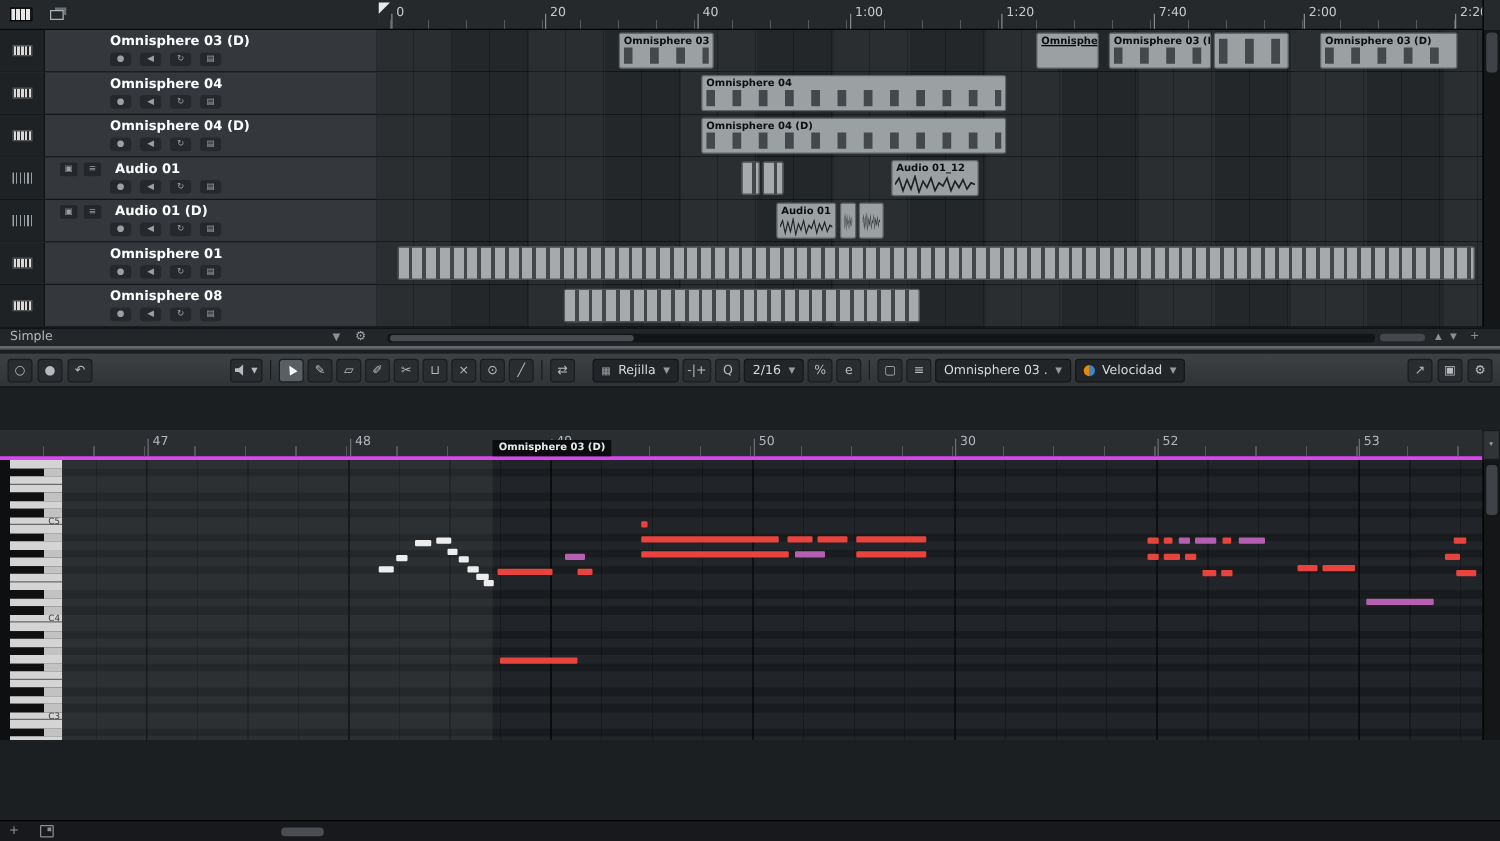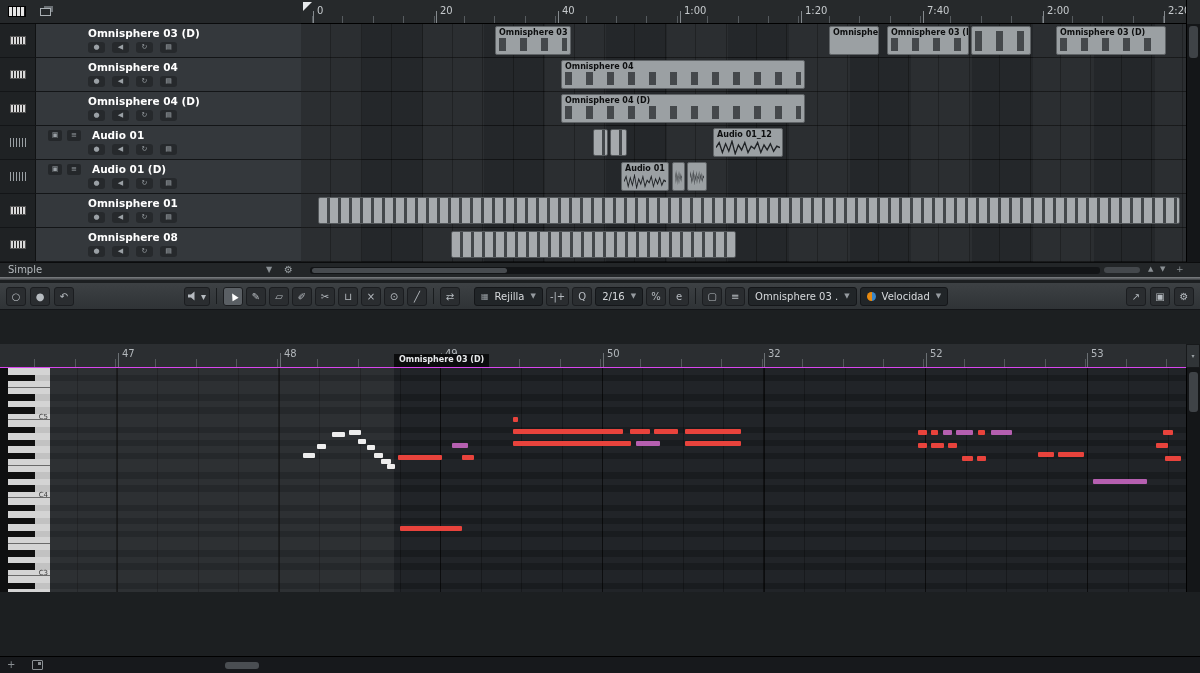--- a/index.html
+++ b/index.html
@@ -74,21 +74,21 @@
   .tb-dd .arrow{font-size:7px;color:#959a9f;}
   .tb-sep{width:1px;height:16px;background:#191c1e;margin:0 3px;flex:0 0 1px;}
   .tb-gap1{flex:0 0 104px;} .tb-gap2{flex:0 0 8px;}
   .tb-right{margin-left:auto;display:flex;gap:4px;align-items:center;}
   .spk{width:10px;height:10px;background:#b6bbc0;clip-path:polygon(0 35%,30% 35%,65% 5%,65% 95%,30% 65%,0 65%);}
   .vel-icon{width:9px;height:9px;border-radius:50%;background:linear-gradient(90deg,#e8890f 50%,#3a86c8 50%);}
   .grid-ico{font-size:8px;color:#9aa0a5;}
 
   #e-infoline{position:absolute;left:0;top:36px;width:1200px;height:22px;background:#27292c;border-top:1px solid #16181a;border-bottom:1px solid #16181a;text-align:center;font-size:11px;color:#8d9296;line-height:20px;}
 
-  #e-ruler{position:absolute;left:0;top:64px;width:1186px;height:24px;background:#2b2e31;border-bottom:1px solid #d946ef;}
+  #e-ruler{position:absolute;left:0;top:64px;width:1186px;height:24px;background:#2b2e31;border-bottom:3px solid #d946ef;}
   #e-ruler .rticks{position:absolute;left:0;right:0;bottom:0;height:8px;background-image:repeating-linear-gradient(90deg,transparent 0 34.2px,#54585c 34.2px 35.2px,transparent 35.2px 40.42px);}
   .etick{position:absolute;top:0;height:100%;}
   .etlbl{position:absolute;left:4px;top:4px;font-size:10px;color:#b2b7bb;}
   .etick::before{content:"";position:absolute;left:0;bottom:0;width:1px;height:14px;background:#6a6f73;}
   #part-label{position:absolute;left:394px;bottom:0;height:13px;background:#0b0c0d;color:#e8eaec;font-size:8px;font-weight:bold;padding:1px 5px;white-space:nowrap;}
   #e-ruler-btn{position:absolute;left:1186px;top:64px;width:14px;height:24px;background:#303437;border:1px solid #17191b;color:#9aa0a4;font-size:6px;text-align:center;line-height:22px;}
 
   #e-main{position:absolute;left:0;top:88px;width:1200px;height:224px;}
   #kbd{position:absolute;left:0;top:0;width:50px;height:224px;background:#0e0f10;overflow:hidden;}
   .key{position:absolute;left:8px;width:42px;height:6.5px;}
@@ -278,21 +278,21 @@
               <span class="t-btn">▤</span>
             </div>
           </div>
         </div>
       </div>
     <div id="arrange">
         <div class="clip midi" style="left: 194px; top: 2px; width: 76px;">
           <span class="clip-label">Omnisphere 03 (</span>
           <div class="dashes"></div>
         </div>
-        <div class="clip midi" style="left: 528px; top: 2px; width: 50px;">
+        <div class="clip midi" style="left: 528px; top: 2px; width: 50px; text-decoration: underline;">
           <span class="clip-label">Omnisphe</span>
         </div>
         <div class="clip midi" style="left: 586px; top: 2px; width: 82px;">
           <span class="clip-label">Omnisphere 03 (D)</span>
           <div class="dashes"></div>
         </div>
         <div class="clip midi nolabel" style="left: 670px; top: 2px; width: 60px;">
           <div class="dashes"></div>
         </div>
         <div class="clip midi" style="left: 755px; top: 2px; width: 110px;">
@@ -442,21 +442,21 @@
         <div class="etick" style="left: 280px;">
           <span class="etlbl">48</span>
         </div>
         <div class="etick" style="left: 441px;">
           <span class="etlbl">49</span>
         </div>
         <div class="etick" style="left: 603px;">
           <span class="etlbl">50</span>
         </div>
         <div class="etick" style="left: 764px;">
-          <span class="etlbl">32</span>
+          <span class="etlbl">30</span>
         </div>
         <div class="etick" style="left: 926px;">
           <span class="etlbl">52</span>
         </div>
         <div class="etick" style="left: 1087px;">
           <span class="etlbl">53</span>
         </div>
         <div id="part-label">Omnisphere 03 (D)</div>
       </div>
     <div id="e-ruler-btn">▾</div>

